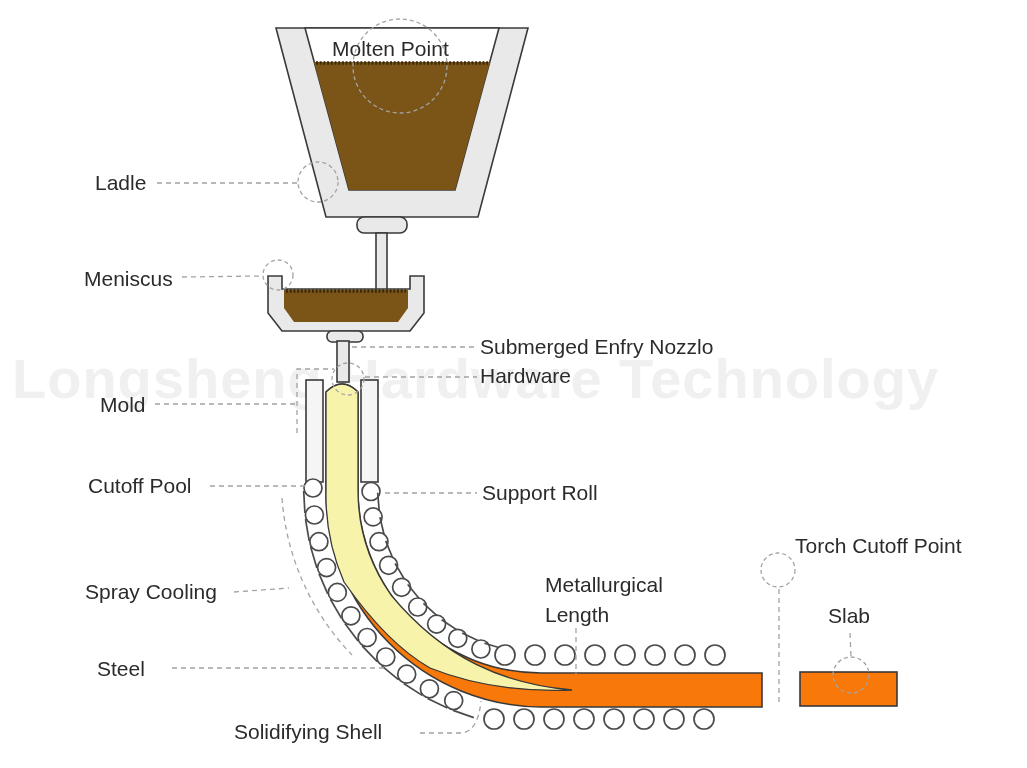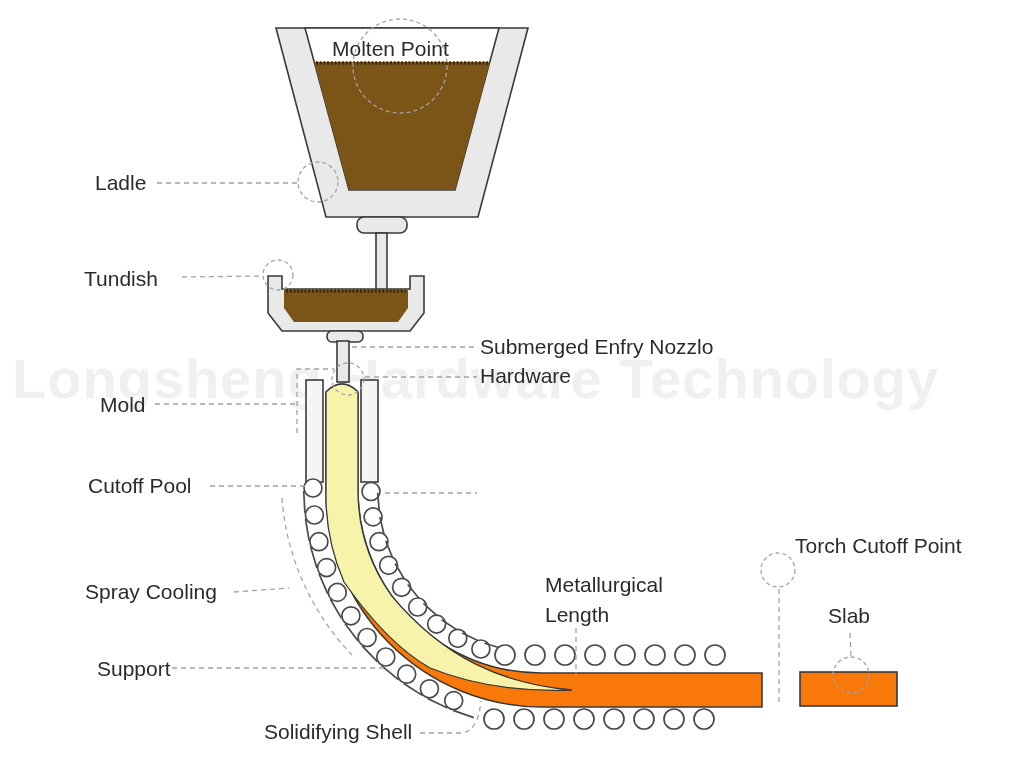--- a/index.html
+++ b/index.html
@@ -146,24 +146,25 @@
       <circle class="dcircle" cx="318" cy="182" r="20"></circle>
       <circle class="dcircle" cx="278" cy="275" r="15"></circle>
       <circle class="dcircle" cx="348" cy="379" r="16"></circle>
       <circle class="dcircle" cx="778" cy="570" r="17"></circle>
       <circle class="dcircle" cx="851" cy="675" r="18"></circle>
     </g>
   </svg>
 
   <div class="lbl" style="left:332px;top:35px">Molten Point</div>
   <div class="lbl" style="left:95px;top:169px">Ladle</div>
-  <div class="lbl" style="left:84px;top:265px">Tundish</div>
+  <div class="lbl" style="left:84px;top:265px">Meniscus</div>
   <div class="lbl" style="left:480px;top:333px">Submerged Enfry Nozzlo</div>
   <div class="lbl" style="left:480px;top:362px">Hardware</div>
   <div class="lbl" style="left:100px;top:391px">Mold</div>
   <div class="lbl" style="left:88px;top:472px">Cutoff Pool</div>
+  <div class="lbl" style="left:482px;top:479px">Support Roll</div>
   <div class="lbl wrap" style="left:545px;top:570px;width:170px">Metallurgical Length</div>
   <div class="lbl" style="left:85px;top:578px">Spray Cooling</div>
   <div class="lbl" style="left:795px;top:532px">Torch Cutoff Point</div>
   <div class="lbl" style="left:828px;top:602px">Slab</div>
-  <div class="lbl" style="left:97px;top:655px">Support</div>
-  <div class="lbl" style="left:264px;top:718px">Solidifying Shell</div>
+  <div class="lbl" style="left:97px;top:655px">Steel</div>
+  <div class="lbl" style="left:234px;top:718px">Solidifying Shell</div>
 </div>
 
 </body></html>

